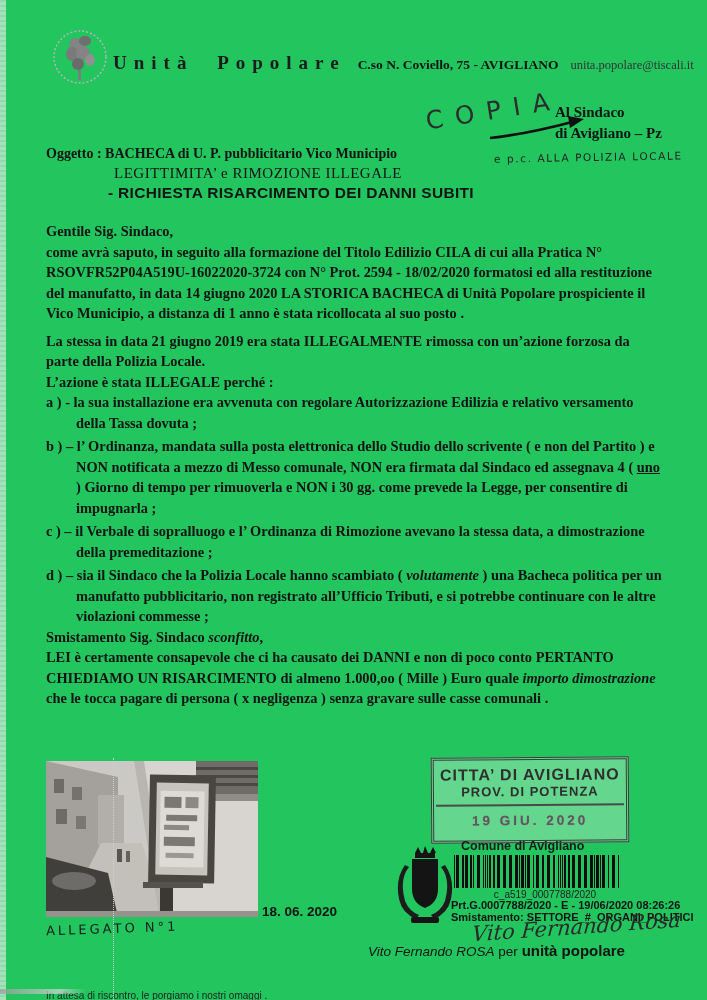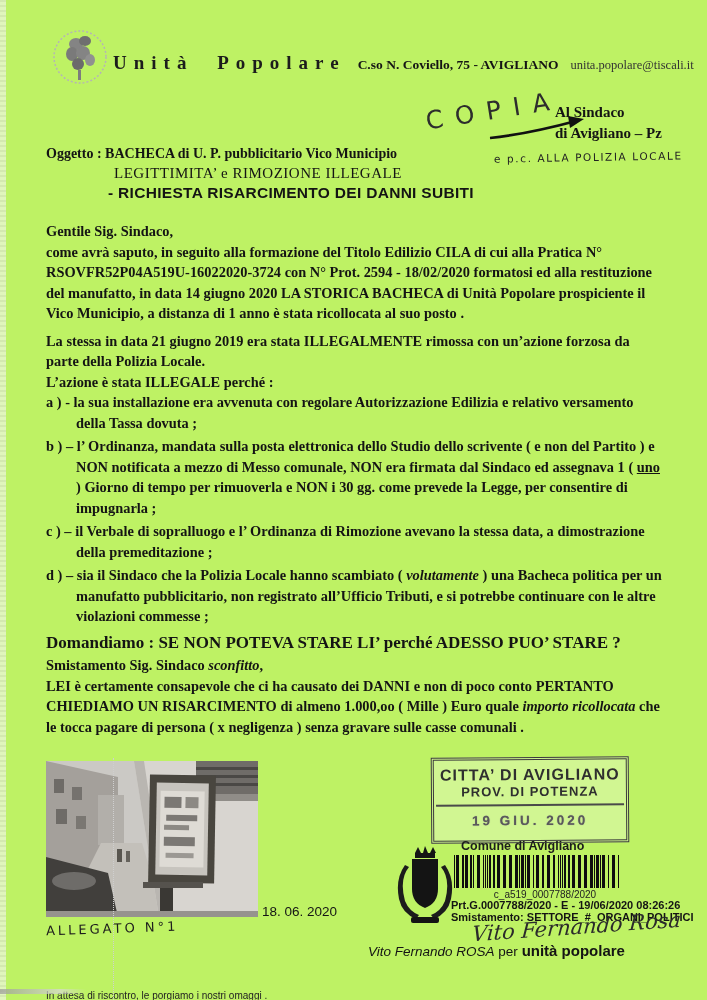--- a/index.html
+++ b/index.html
@@ -1,16 +1,16 @@
 <!DOCTYPE html>
 <html><head>
 <meta charset="utf-8">
 <style>
   html,body{margin:0;padding:0;background:#e8e8e8;}
-  .page{position:relative;width:707px;height:1000px;background:#bef264;margin:0 auto;
+  .page{position:relative;width:707px;height:1000px;background:#22c55e;margin:0 auto;
         font-family:"Liberation Serif",serif;color:#141414;overflow:hidden;}
   .scan-edge{position:absolute;left:0;top:0;width:6px;height:100%;
         background:repeating-linear-gradient(to bottom,#e3e3e3 0 2px,#f7f7f7 2px 5px);opacity:.6;}
   
   .logo{position:absolute;left:52px;top:26px;width:56px;height:62px;}
   .letterhead{position:absolute;left:113px;top:52px;width:560px;white-space:nowrap;}
   .org-name{font-size:19px;font-weight:bold;letter-spacing:7px;word-spacing:12px;color:#1c1c1c;}
   .org-addr{font-size:13.5px;font-weight:bold;margin-left:8px;}
   .org-email{font-size:12.5px;font-weight:normal;color:#333;margin-left:8px;}
   
@@ -33,21 +33,21 @@
   .sgap{height:3px;}
   .hang{padding-left:30px;text-indent:-30px;}
   .it{font-style:italic;}
   .un{text-decoration:underline;}
   .domanda{font-size:17px;margin-top:6px !important;margin-bottom:2px !important;}
   
   .photo{position:absolute;left:46px;top:761px;width:212px;height:156px;}
   .allegato{position:absolute;left:46px;top:921px;font-family:"DejaVu Sans",sans-serif;
         font-size:13px;letter-spacing:3px;color:#1d1d1d;transform:rotate(-2deg);}
   .photo-date{position:absolute;left:262px;top:904px;font-family:"Liberation Sans",sans-serif;
-        font-size:13.5px;font-weight:normal;}
+        font-size:13.5px;font-weight:bold;}
   .closing{position:absolute;left:46px;top:990px;font-family:Liberation Sans, sans-serif;font-size:10px;color:#222;}
   
   .stamp-box{position:absolute;left:431px;top:757px;width:192px;height:80px;border:3px double #3b3b3b;
         text-align:center;transform:rotate(-.4deg);color:#2f2f2f;background:rgba(255,255,255,.3);}
   .stamp-box .s1{font-family:"Liberation Sans",sans-serif;font-weight:bold;font-size:16px;letter-spacing:1px;margin-top:6px;}
   .stamp-box .s2{font-family:"Liberation Sans",sans-serif;font-weight:bold;font-size:13px;letter-spacing:1px;
         border-bottom:2px solid #4a4a4a;padding-bottom:5px;margin:0 2px;}
   .stamp-box .sdate{font-family:"Liberation Sans",sans-serif;font-weight:bold;font-size:13.5px;
         letter-spacing:3px;color:#5a5a5a;margin-top:7px;text-shadow:0 0 1px #8a8a8a;}
   .comune-label{position:absolute;left:461px;top:839px;font-family:"Liberation Sans",sans-serif;
@@ -116,28 +116,27 @@
   </div>
 
   <div class="body">
     <p>Gentile Sig. Sindaco,</p>
     <p>come avrà saputo, in seguito alla formazione del Titolo Edilizio CILA di cui alla Pratica N° RSOVFR52P04A519U-16022020-3724 con N° Prot. 2594 - 18/02/2020  formatosi ed alla restituzione del manufatto,  in data 14 giugno 2020  LA STORICA BACHECA  di  Unità Popolare prospiciente il Vico Municipio, a distanza di 1 anno è stata ricollocata al suo posto .</p>
     <div class="gap"></div>
     <p>La stessa in data 21 giugno 2019 era stata ILLEGALMENTE rimossa con un’azione forzosa da parte della Polizia Locale.</p>
     <p>L’azione è stata ILLEGALE perché :</p>
     <p class="hang">a ) - la sua installazione era avvenuta con regolare Autorizzazione Edilizia e relativo versamento della Tassa dovuta ;</p>
     <div class="sgap"></div>
-    <p class="hang"><span>b ) – l’ Ordinanza, mandata sulla posta elettronica dello Studio dello scrivente ( e non del Partito ) e NON notificata a mezzo di Messo comunale,  NON era firmata dal Sindaco ed assegnava 1 ( </span><span class="un">uno</span><span> ) Giorno di tempo per rimuoverla e NON i 30 gg.  come prevede la Legge, per consentire di impugnarla ;</span></p>
+    <p class="hang"><span>b ) – l’ Ordinanza, mandata sulla posta elettronica dello Studio dello scrivente ( e non del Partito ) e NON notificata a mezzo di Messo comunale,  NON era firmata dal Sindaco ed assegnava 4 ( </span><span class="un">uno</span><span> ) Giorno di tempo per rimuoverla e NON i 30 gg.  come prevede la Legge, per consentire di impugnarla ;</span></p>
     <div class="sgap"></div>
     <p class="hang">c ) – il Verbale di sopralluogo e l’ Ordinanza di Rimozione avevano la stessa data, a dimostrazione della premeditazione ;</p>
     <div class="sgap"></div>
     <p class="hang"><span>d ) – sia il Sindaco che la Polizia Locale hanno scambiato ( </span><span class="it">volutamente</span><span> ) una Bacheca politica per un manufatto pubblicitario, non registrato all’Ufficio Tributi, e si potrebbe continuare con le altre violazioni commesse ;</span></p>
-    <p class="domanda">Domandiamo : SE NON POTEVA STARE LI’  perché ADESSO PUO’ STARE ?</p>
     <p><span>Smistamento Sig. Sindaco </span><span class="it">sconfitto</span><span>,</span></p>
-    <p><span>LEI è certamente consapevole che ci ha causato dei DANNI e non di poco conto PERTANTO CHIEDIAMO UN RISARCIMENTO  di almeno 1.000,oo  ( Mille ) Euro  quale </span><span class="it">importo ricollocata</span><span> che le tocca pagare di persona ( x negligenza ) senza gravare sulle casse comunali .</span></p>
+    <p><span>LEI è certamente consapevole che ci ha causato dei DANNI e non di poco conto PERTANTO CHIEDIAMO UN RISARCIMENTO  di almeno 1.000,oo  ( Mille ) Euro  quale </span><span class="it">importo dimostrazione</span><span> che le tocca pagare di persona ( x negligenza ) senza gravare sulle casse comunali .</span></p>
   </div>
 
   <div class="photo">
     <svg width="212" height="156" viewBox="0 0 212 156" preserveAspectRatio="none">
       <rect width="212" height="156" fill="#cbc9c5"></rect>
       <polygon points="0,0 72,16 72,112 0,142" fill="#a4a09b"></polygon>
       <rect x="8" y="18" width="10" height="14" fill="#6e6b67"></rect>
       <rect x="26" y="26" width="10" height="13" fill="#75726e"></rect>
       <rect x="10" y="48" width="11" height="15" fill="#6e6b67"></rect>
       <rect x="30" y="55" width="10" height="13" fill="#7a7772"></rect>

